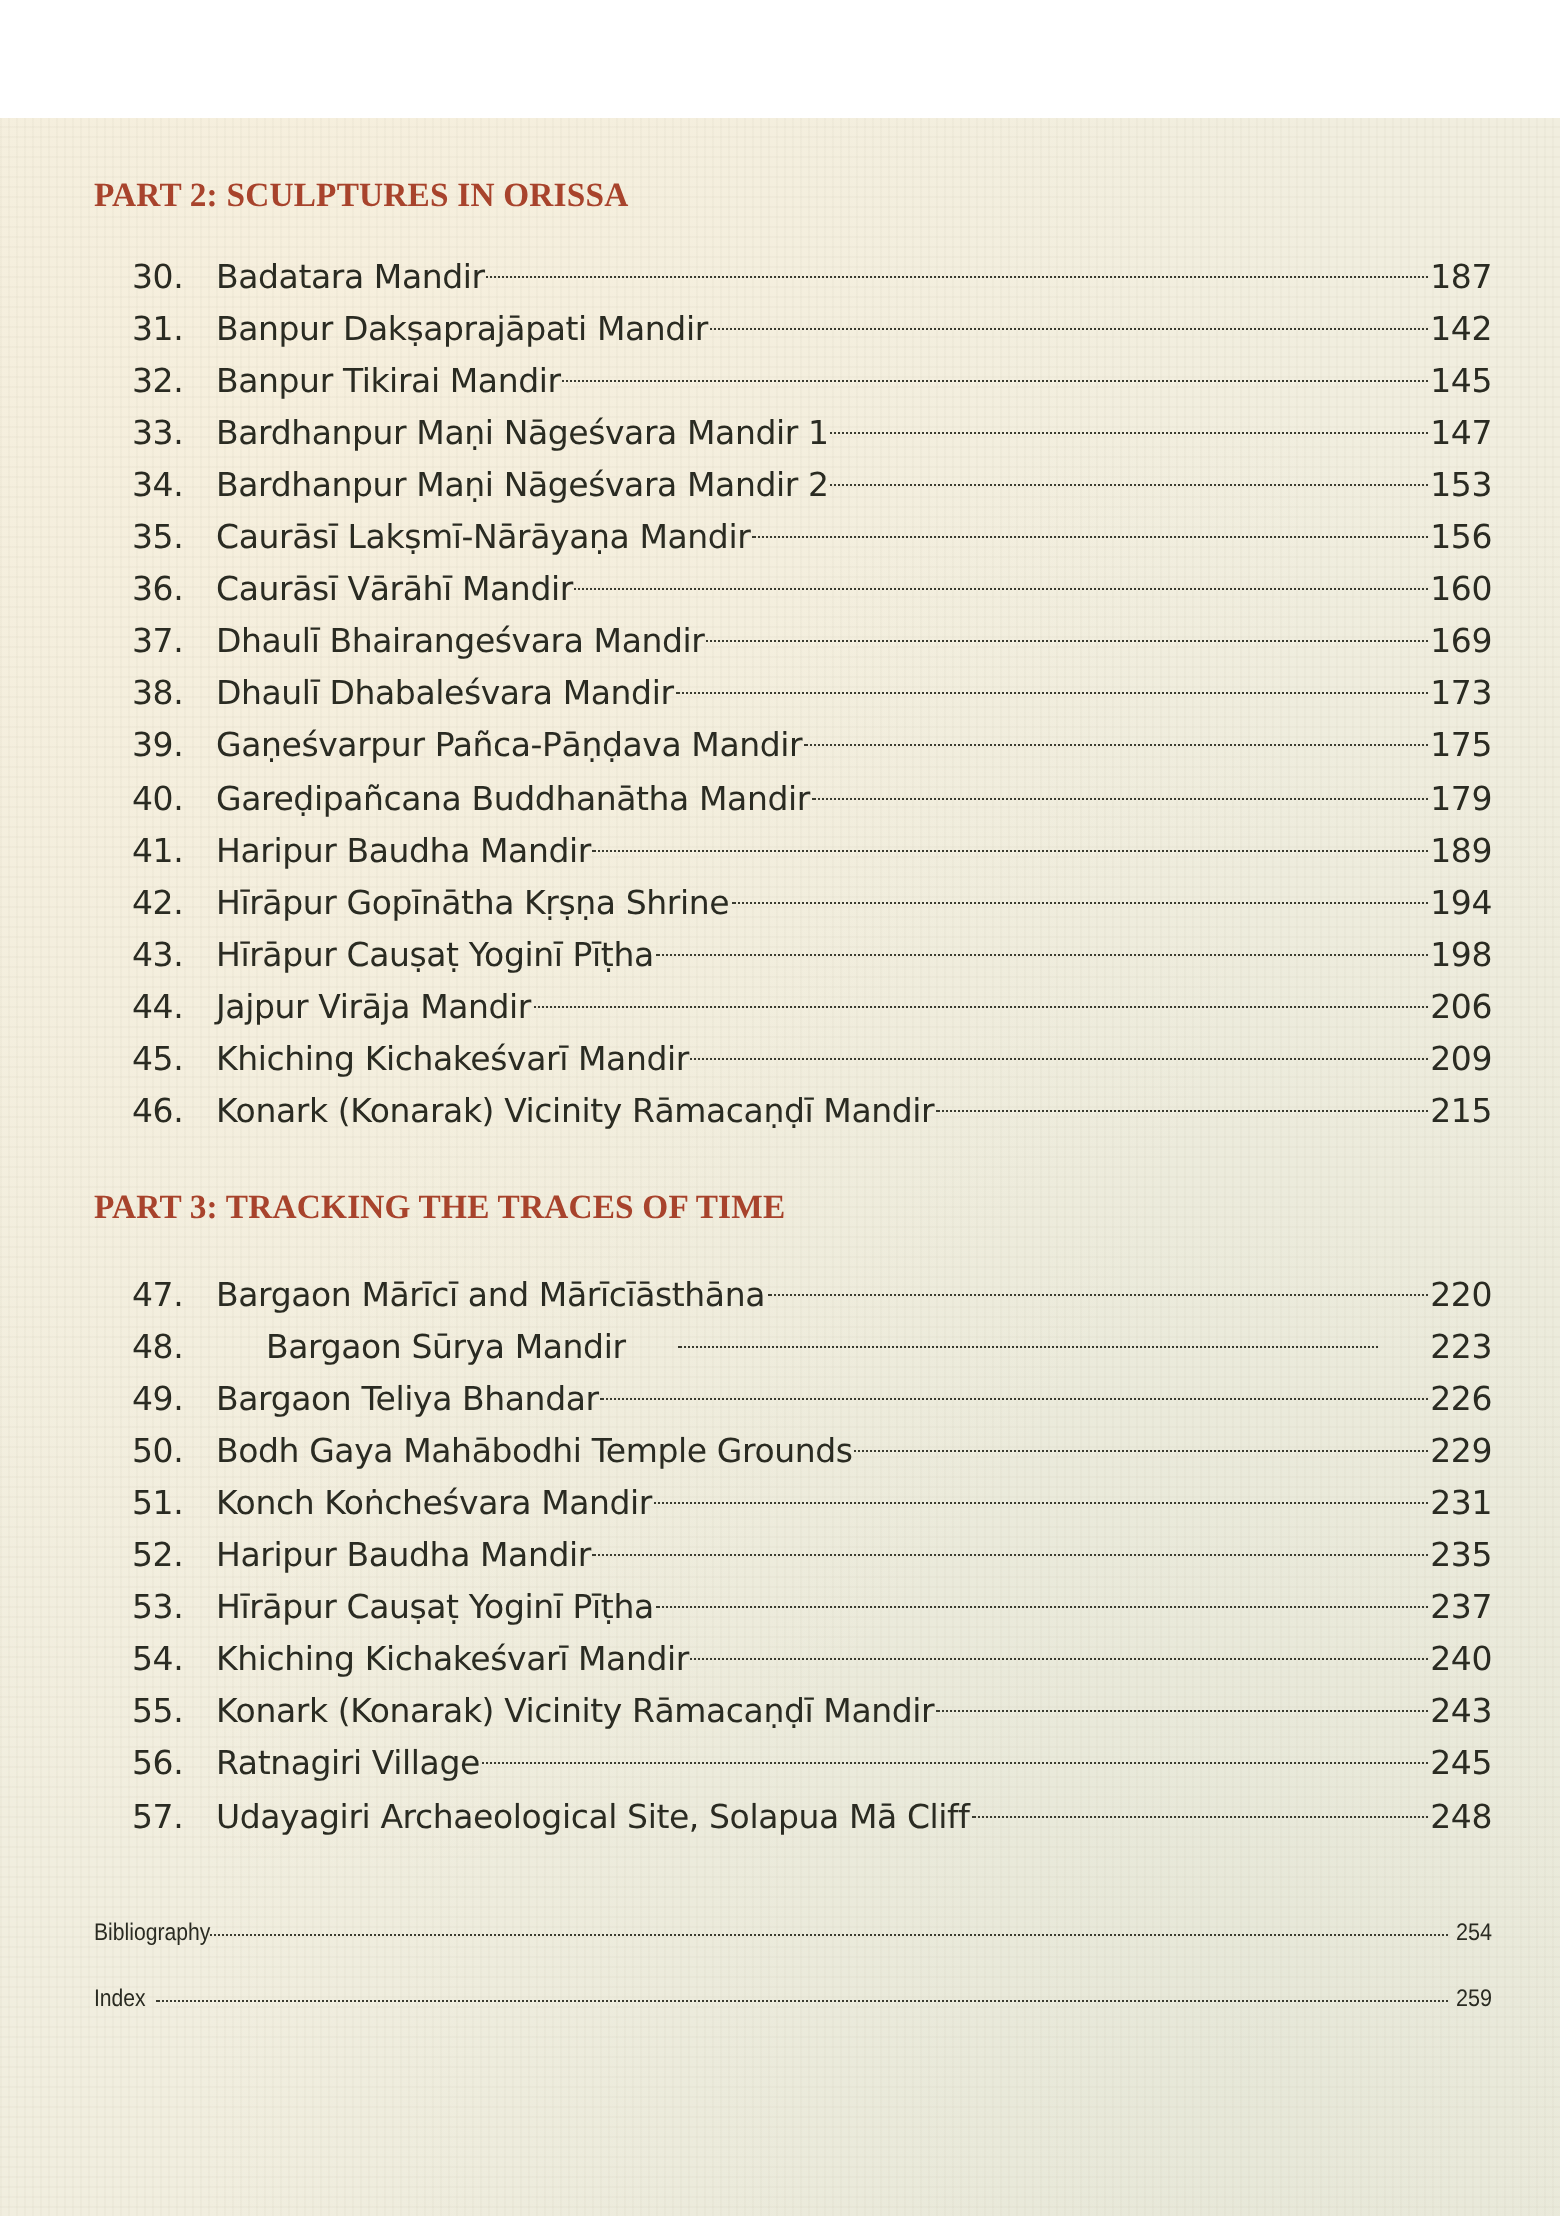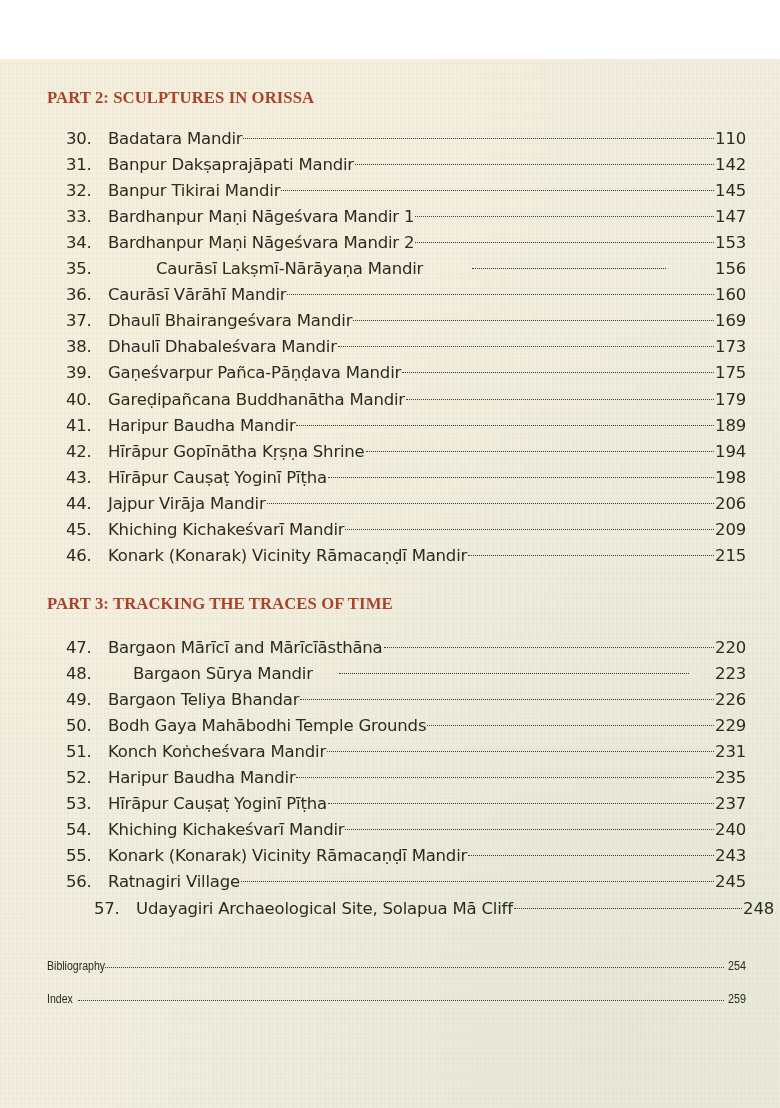--- a/index.html
+++ b/index.html
@@ -57,21 +57,21 @@
 
 <div class="page">
 
   <div class="part-title" style="top:29px">PART 2: SCULPTURES IN ORISSA</div>
 
   <div id="part2-rows">
       <div class="toc-row" style="top: 67px;">
         <span class="num">30.</span>
         <span class="title">Badatara Mandir</span>
         <span class="leader"></span>
-        <span class="page-num">110</span>
+        <span class="page-num">187</span>
       </div>
       <div class="toc-row" style="top: 93.1px;">
         <span class="num">31.</span>
         <span class="title">Banpur Dakṣaprajāpati Mandir</span>
         <span class="leader"></span>
         <span class="page-num">142</span>
       </div>
       <div class="toc-row" style="top: 119.2px;">
         <span class="num">32.</span>
         <span class="title">Banpur Tikirai Mandir</span>
@@ -83,21 +83,21 @@
         <span class="title">Bardhanpur Maṇi Nāgeśvara Mandir 1</span>
         <span class="leader"></span>
         <span class="page-num">147</span>
       </div>
       <div class="toc-row" style="top: 171.4px;">
         <span class="num">34.</span>
         <span class="title">Bardhanpur Maṇi Nāgeśvara Mandir 2</span>
         <span class="leader"></span>
         <span class="page-num">153</span>
       </div>
-      <div class="toc-row" style="top: 197.5px; gap: 48px;">
+      <div class="toc-row" style="top: 197.5px;">
         <span class="num">35.</span>
         <span class="title">Caurāsī Lakṣmī-Nārāyaṇa Mandir</span>
         <span class="leader"></span>
         <span class="page-num">156</span>
       </div>
       <div class="toc-row" style="top: 223.6px;">
         <span class="num">36.</span>
         <span class="title">Caurāsī Vārāhī Mandir</span>
         <span class="leader"></span>
         <span class="page-num">160</span>
@@ -220,21 +220,21 @@
         <span class="title">Konark (Konarak) Vicinity Rāmacaṇḍī Mandir</span>
         <span class="leader"></span>
         <span class="page-num">243</span>
       </div>
       <div class="toc-row" style="top: 810.9px;">
         <span class="num">56.</span>
         <span class="title">Ratnagiri Village</span>
         <span class="leader"></span>
         <span class="page-num">245</span>
       </div>
-      <div class="toc-row" style="top: 837px; margin-left: 28px;">
+      <div class="toc-row" style="top: 837px;">
         <span class="num">57.</span>
         <span class="title">Udayagiri Archaeological Site, Solapua Mā Cliff</span>
         <span class="leader"></span>
         <span class="page-num">248</span>
       </div>
     </div>
 
   <div class="back-row" style="top:900px">
     <span class="title">Bibliography</span>
     <span class="leader"></span>

